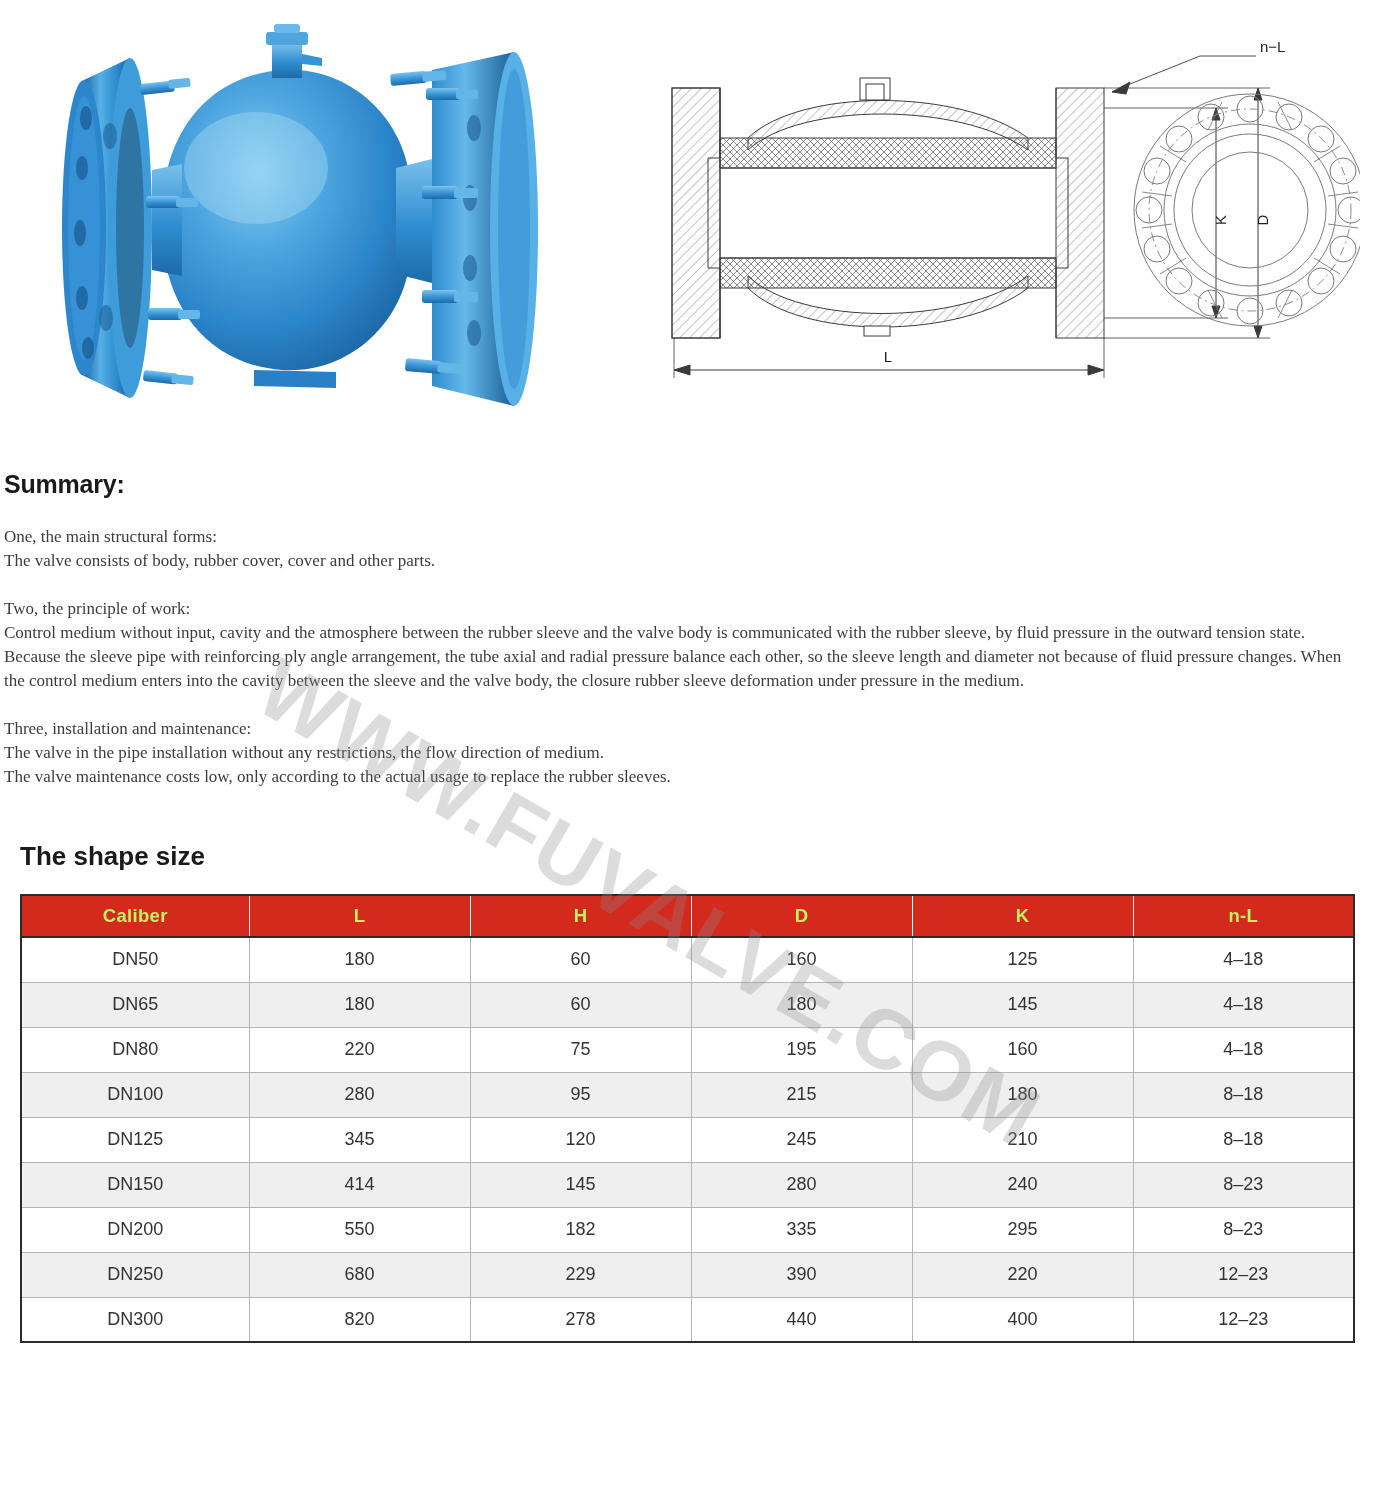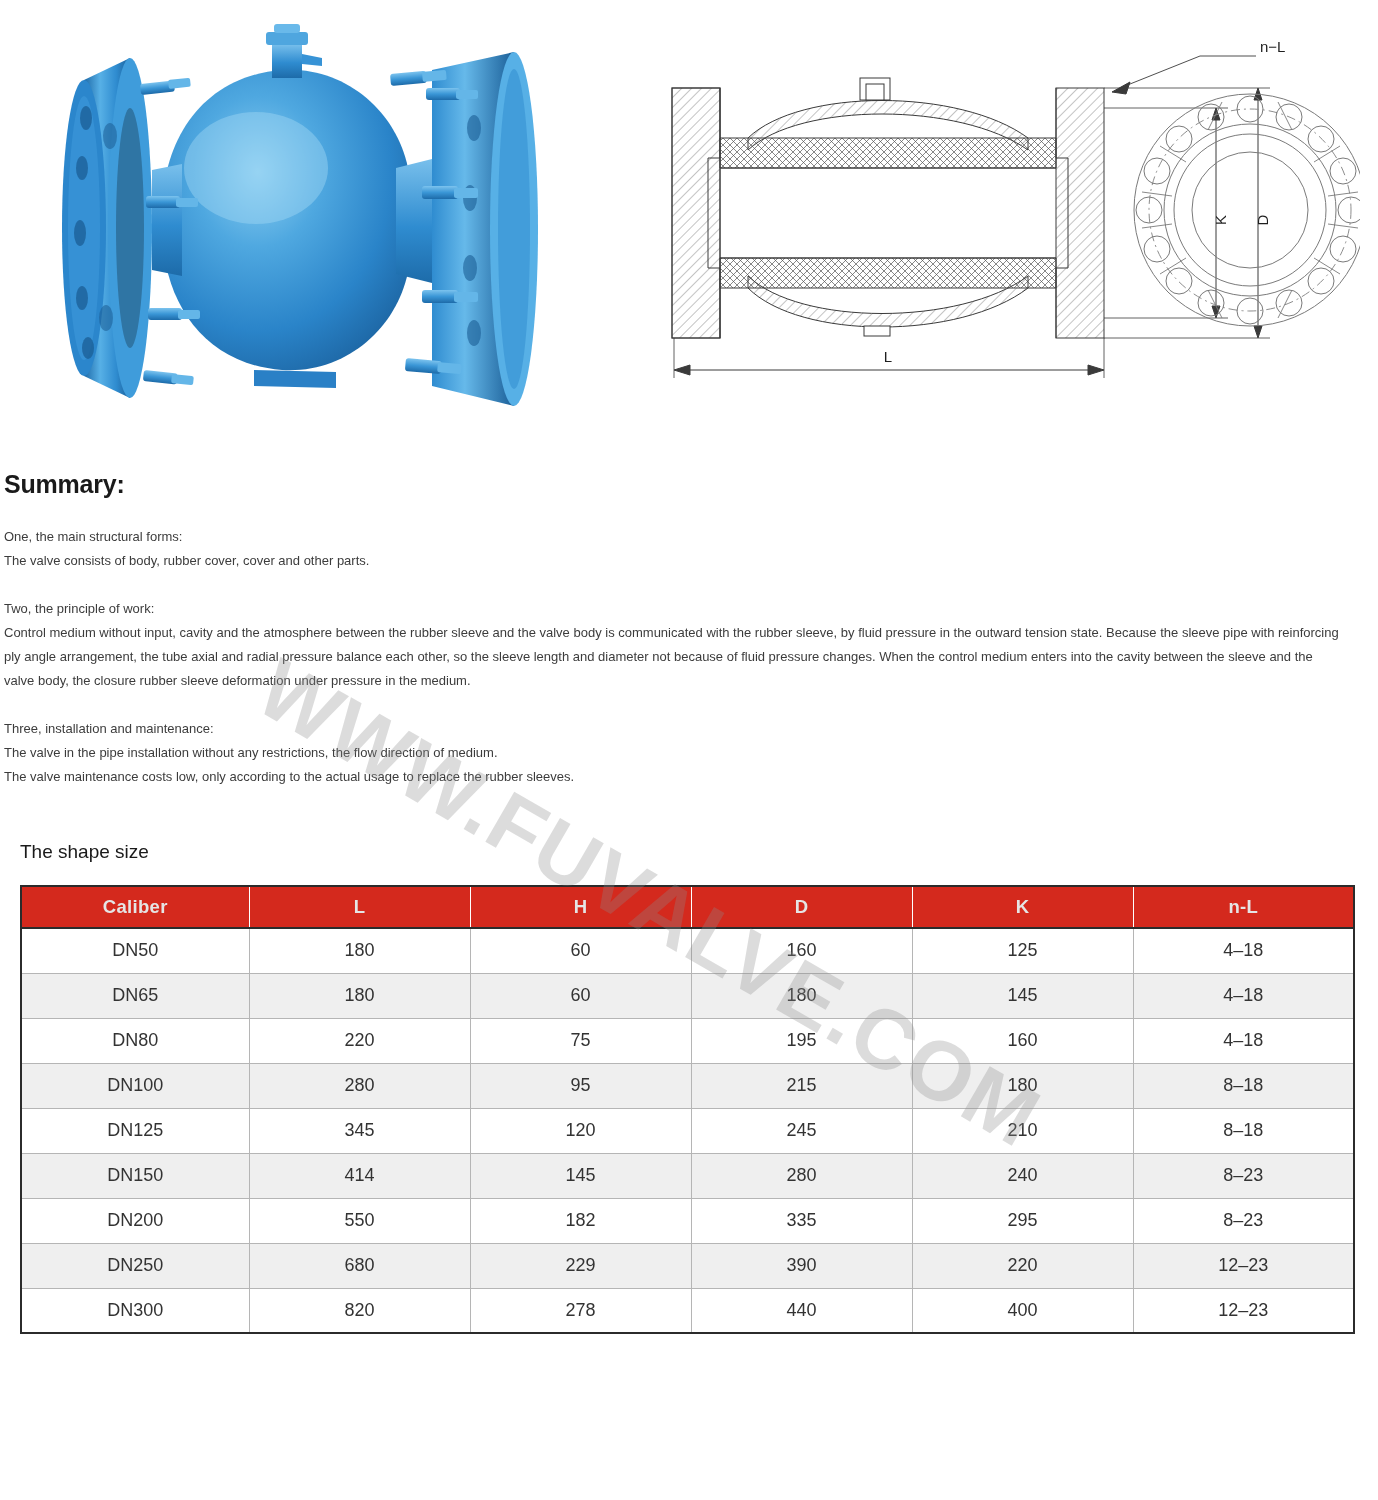--- a/index.html
+++ b/index.html
@@ -44,25 +44,26 @@
     padding: 0 4px;
   }
   .section-heading {
     font-size: 25px;
     font-weight: bold;
     color: #1a1a1a;
     letter-spacing: -0.2px;
     margin: 0 0 26px 0;
   }
   .para {
-    font-size: 13px;
+    font-size: 17px;
     line-height: 24px;
     color: #3c3c3c;
     margin: 0 0 24px 0;
     max-width: 1338px;
+    font-family: Liberation Serif, serif;
   }
   .para:last-child { margin-bottom: 0; }
   .para .ln { display: block; }
 
   
   .watermark {
     position: absolute;
     left: 250px; top: 520px;
     width: 1000px; height: 400px;
     pointer-events: none;
@@ -83,22 +84,22 @@
   }
 
   
   .shape-size-block {
     padding: 0 20px;
     margin-top: 52px;
     position: relative;
     z-index: 2;
   }
   .shape-heading {
-    font-size: 19px;
-    font-weight: normal;
+    font-size: 26px;
+    font-weight: bold;
     color: #1a1a1a;
     margin: 0 0 22px 0;
   }
   table.size-table {
     width: 1335px;
     border-collapse: collapse;
     table-layout: fixed;
     font-size: 18px;
     color: #333333;
     border: 2px solid #2b2b2b;
@@ -106,21 +107,21 @@
   table.size-table th,
   table.size-table td {
     text-align: center;
     vertical-align: middle;
     border-right: 1px solid #b5b5b5;
   }
   table.size-table th:last-child,
   table.size-table td:last-child { border-right: none; }
   table.size-table thead th {
     background: #d4291d;
-    color: #e5e5e5;
+    color: #bef264;
     font-weight: bold;
     font-size: 18.5px;
     height: 42px;
     border-right: 1px solid #ffffff;
     border-bottom: 2px solid #2b2b2b;
     letter-spacing: 0.3px;
   }
   table.size-table thead th:last-child { border-right: none; }
   table.size-table tbody td {
     height: 45px;

